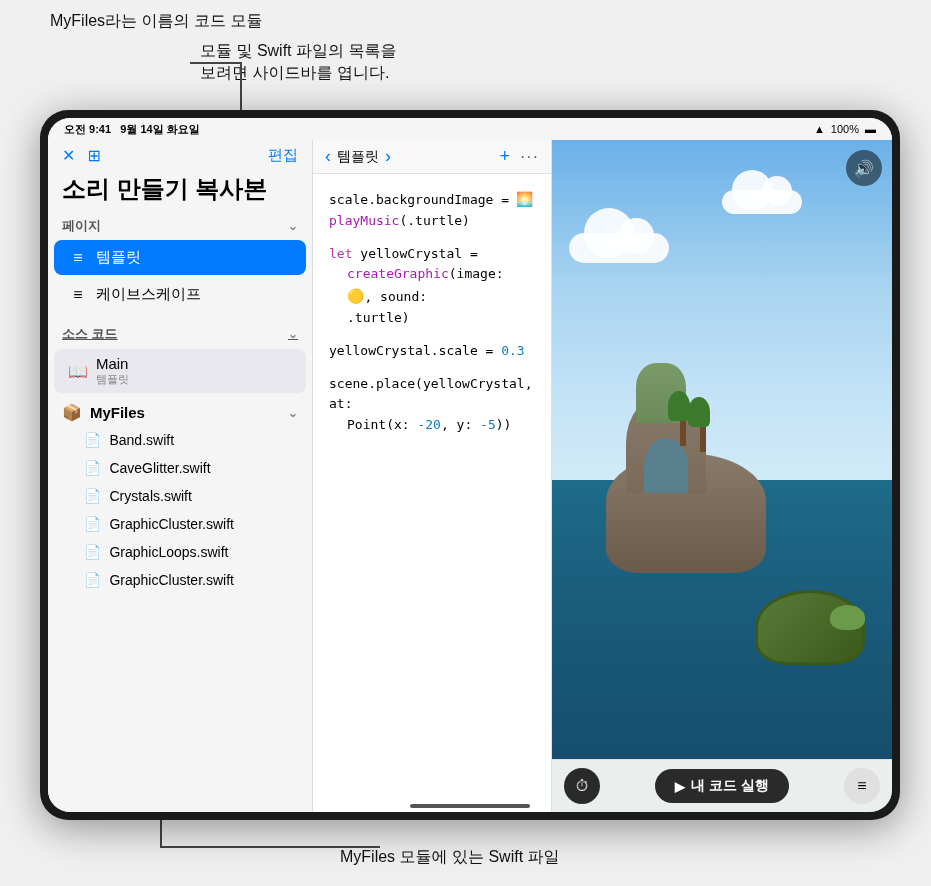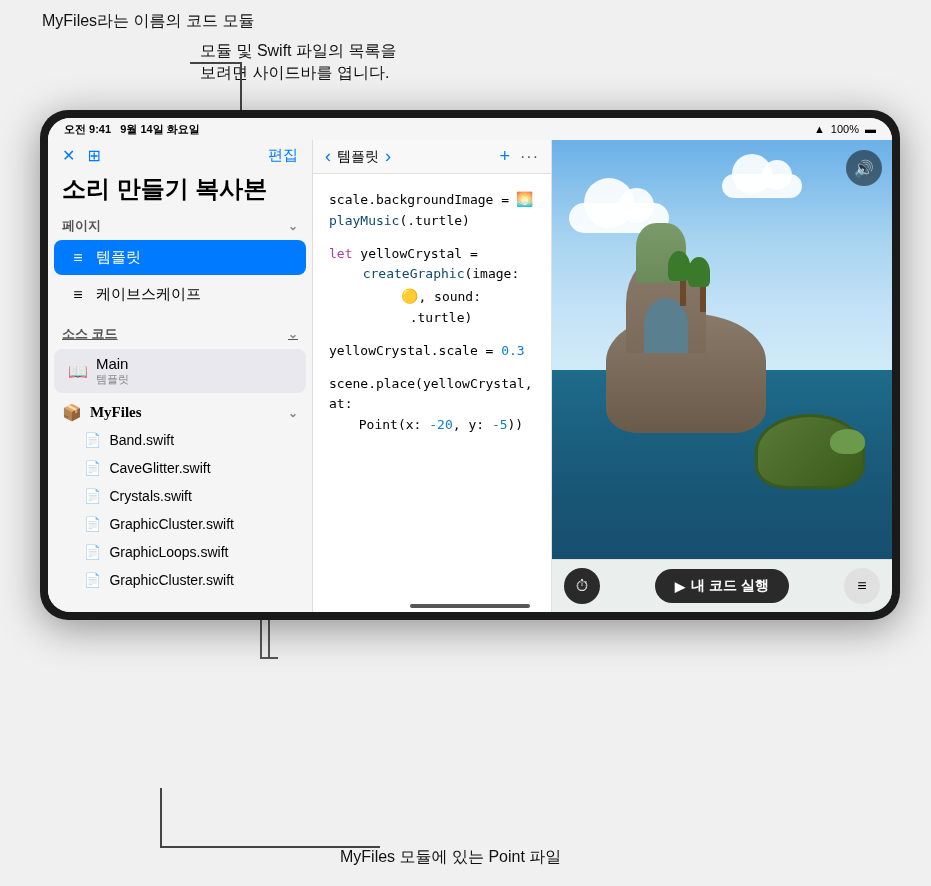--- a/index.html
+++ b/index.html
@@ -9,21 +9,21 @@
       background: #f0f0f0;
       font-family: -apple-system, 'Helvetica Neue', Arial, sans-serif;
       position: relative;
       overflow: hidden;
     }
 
     
     .annotation-top-left {
       position: absolute;
       top: 10px;
-      left: 42px;
+      left: 50px;
       font-size: 16px;
       color: #111;
       line-height: 1.4;
     }
     .annotation-top-center {
       position: absolute;
       top: 40px;
       left: 200px;
       font-size: 16px;
       color: #111;
@@ -36,21 +36,21 @@
       font-size: 16px;
       color: #111;
     }
 
     
     .ipad-frame {
       position: absolute;
       top: 110px;
       left: 40px;
       width: 860px;
-      height: 510px;
+      height: 710px;
       background: #1a1a1a;
       border-radius: 28px;
       box-shadow: 0 8px 40px rgba(0,0,0,0.4);
       overflow: hidden;
     }
 
     
     .ipad-screen {
       position: absolute;
       top: 8px;
@@ -236,23 +236,23 @@
       flex: 1;
       padding: 14px 16px;
       font-family: 'SF Mono', 'Menlo', 'Monaco', monospace;
       font-size: 13px;
       line-height: 1.6;
       color: #000;
       overflow-y: auto;
     }
     .code-line { margin-bottom: 0; }
     .code-keyword { color: #ad3da4; font-weight: 500; }
-    .code-func { color: #0c4a6e; }
+    .code-func { color: #a21caf; }
     .code-var { color: #000; }
-    .code-indent { padding-left: 18px; display: block; text-align: center; }
+    .code-indent { padding-left: 18px; display: block; }
     .code-emoji { font-size: 14px; }
     .code-blue { color: #0e7aca; }
 
     .code-blank { height: 12px; }
 
     
     .preview-area {
       width: 340px;
       flex-shrink: 0;
       background: #1a6b3a;
@@ -590,21 +590,21 @@
 <div class="annotation-top-left">
   <span>MyFiles라는 이름의 코드 모듈</span>
 </div>
 
 <div class="annotation-top-center">
   <div>모듈 및 Swift 파일의 목록을</div>
   <div>보려면 사이드바를 엽니다.</div>
 </div>
 
 <div class="annotation-bottom">
-  <span>MyFiles 모듈에 있는 Point 파일</span>
+  <span>MyFiles 모듈에 있는 Swift 파일</span>
 </div>
 
 <div class="leader-line-1"></div>
 <div class="leader-horiz-1"></div>
 <div class="leader-line-2-vert"></div>
 <div class="leader-horiz-2"></div>
 <div class="bottom-annot-line-vert"></div>
 <div class="bottom-annot-horiz"></div>
 
 <div class="swift-bracket-left"></div>
@@ -669,21 +669,21 @@
           <div>
             <div style="font-size:15px; font-weight:500;">Main</div>
             <div class="main-item-sub">템플릿</div>
           </div>
         </div>
 
         <div class="myfiles-section">
           <div class="myfiles-header">
             <div class="myfiles-header-left">
               <span style="font-size:16px;">📦</span>
-              <span style="font-size:15px; font-weight:600;font-family:Liberation Serif, serif;">MyFiles</span>
+              <span style="font-size:15px; font-weight:600;">MyFiles</span>
             </div>
             <span class="chevron-icon">⌄</span>
           </div>
 
           <div class="swift-file-item">
             <span class="swift-file-icon">📄</span>
             <span>Band.swift</span>
           </div>
           <div class="swift-file-item">
             <span class="swift-file-icon">📄</span>

